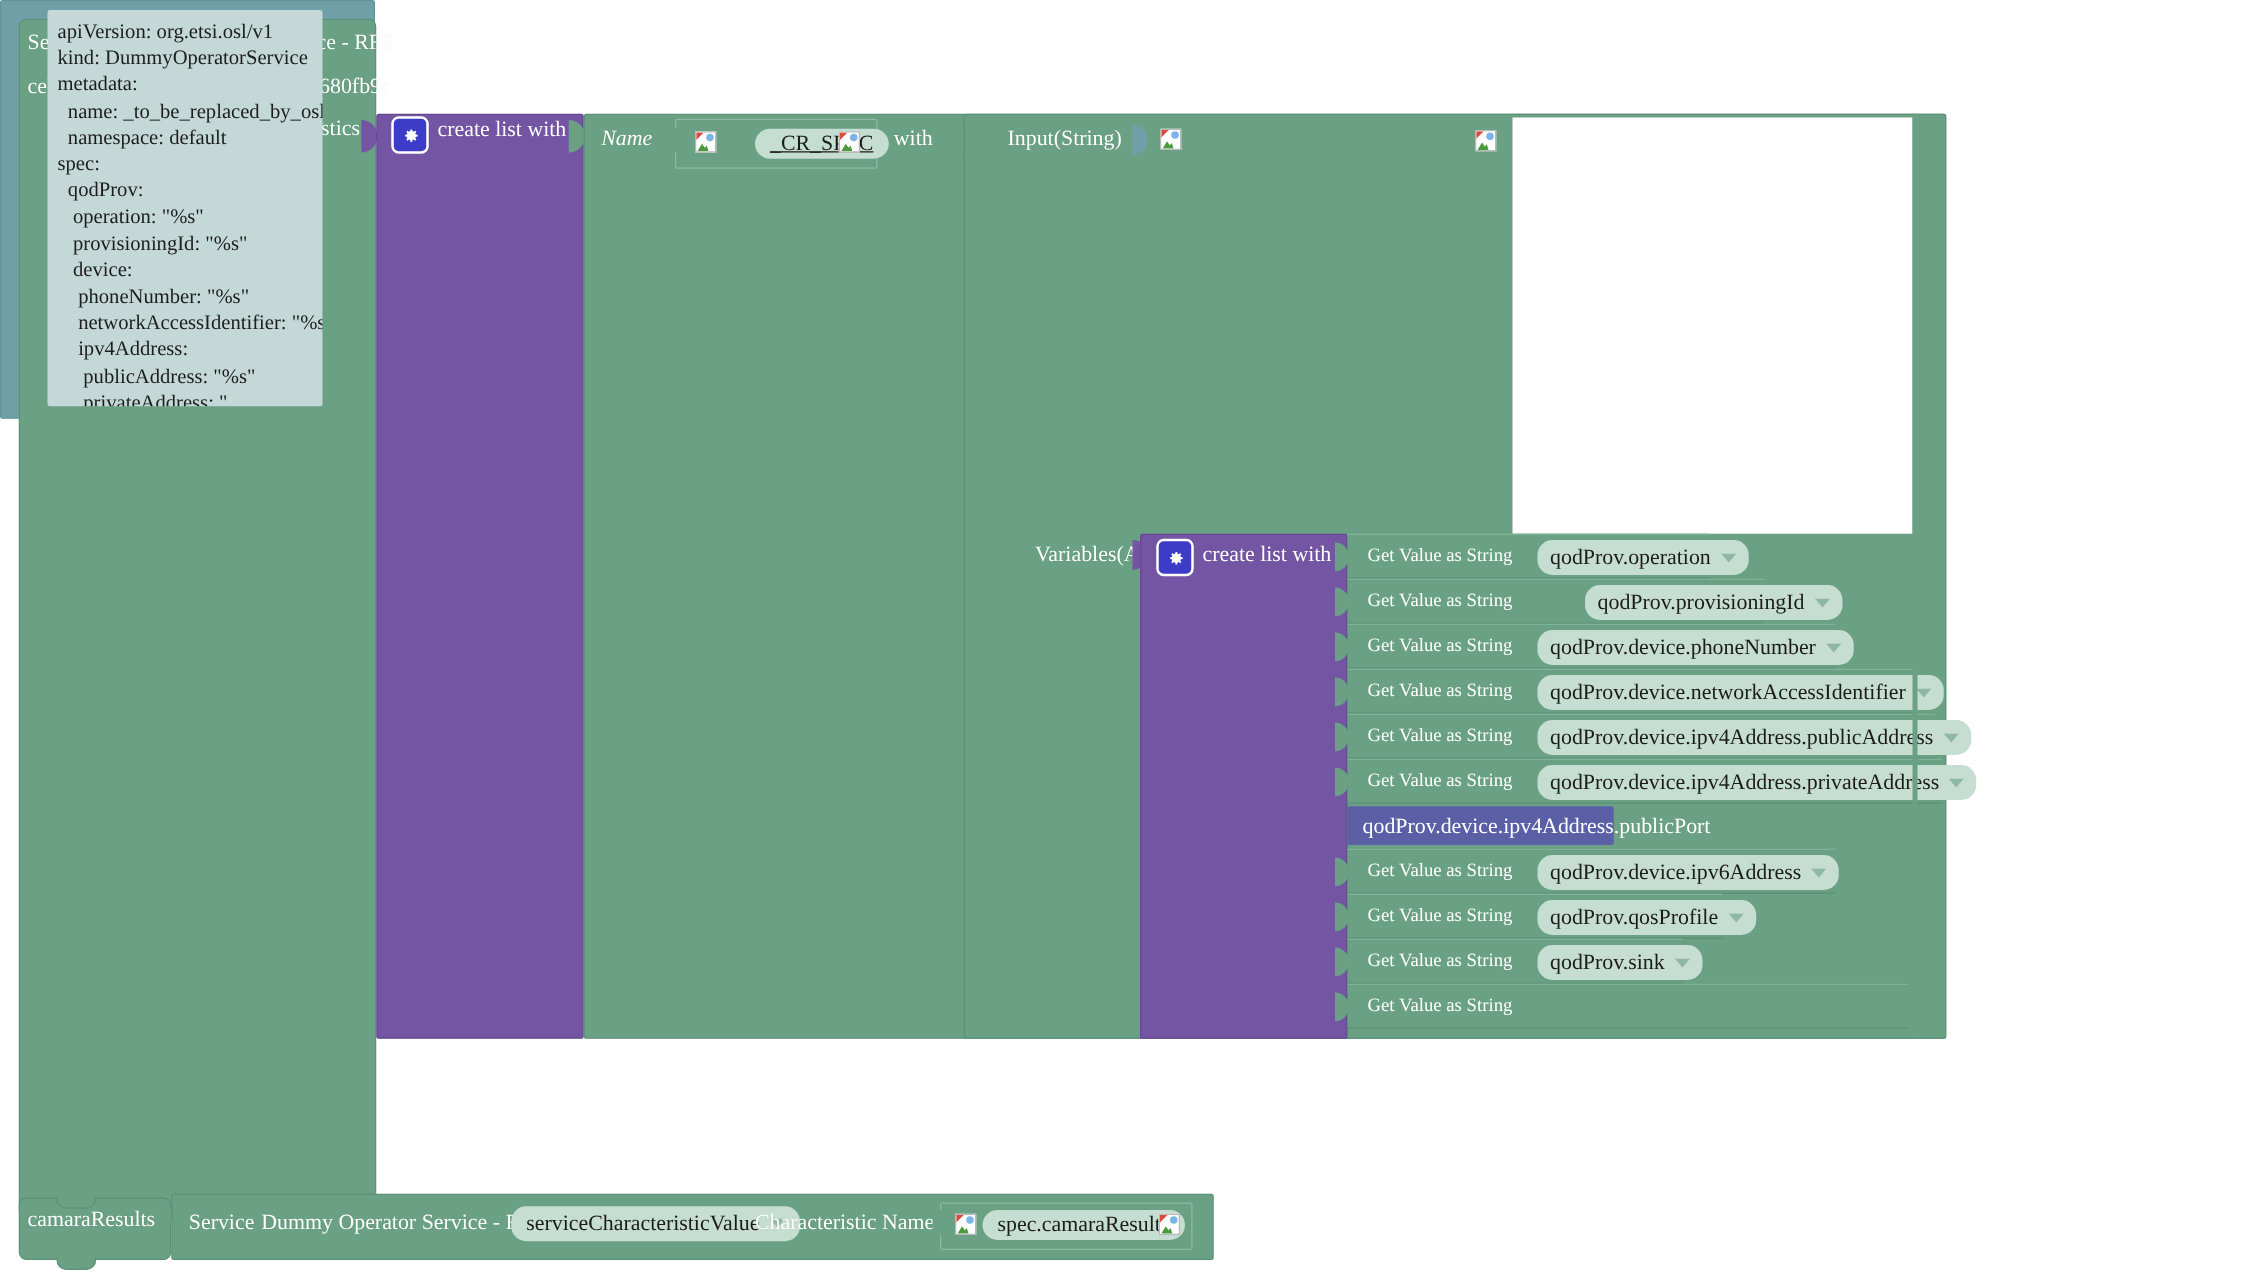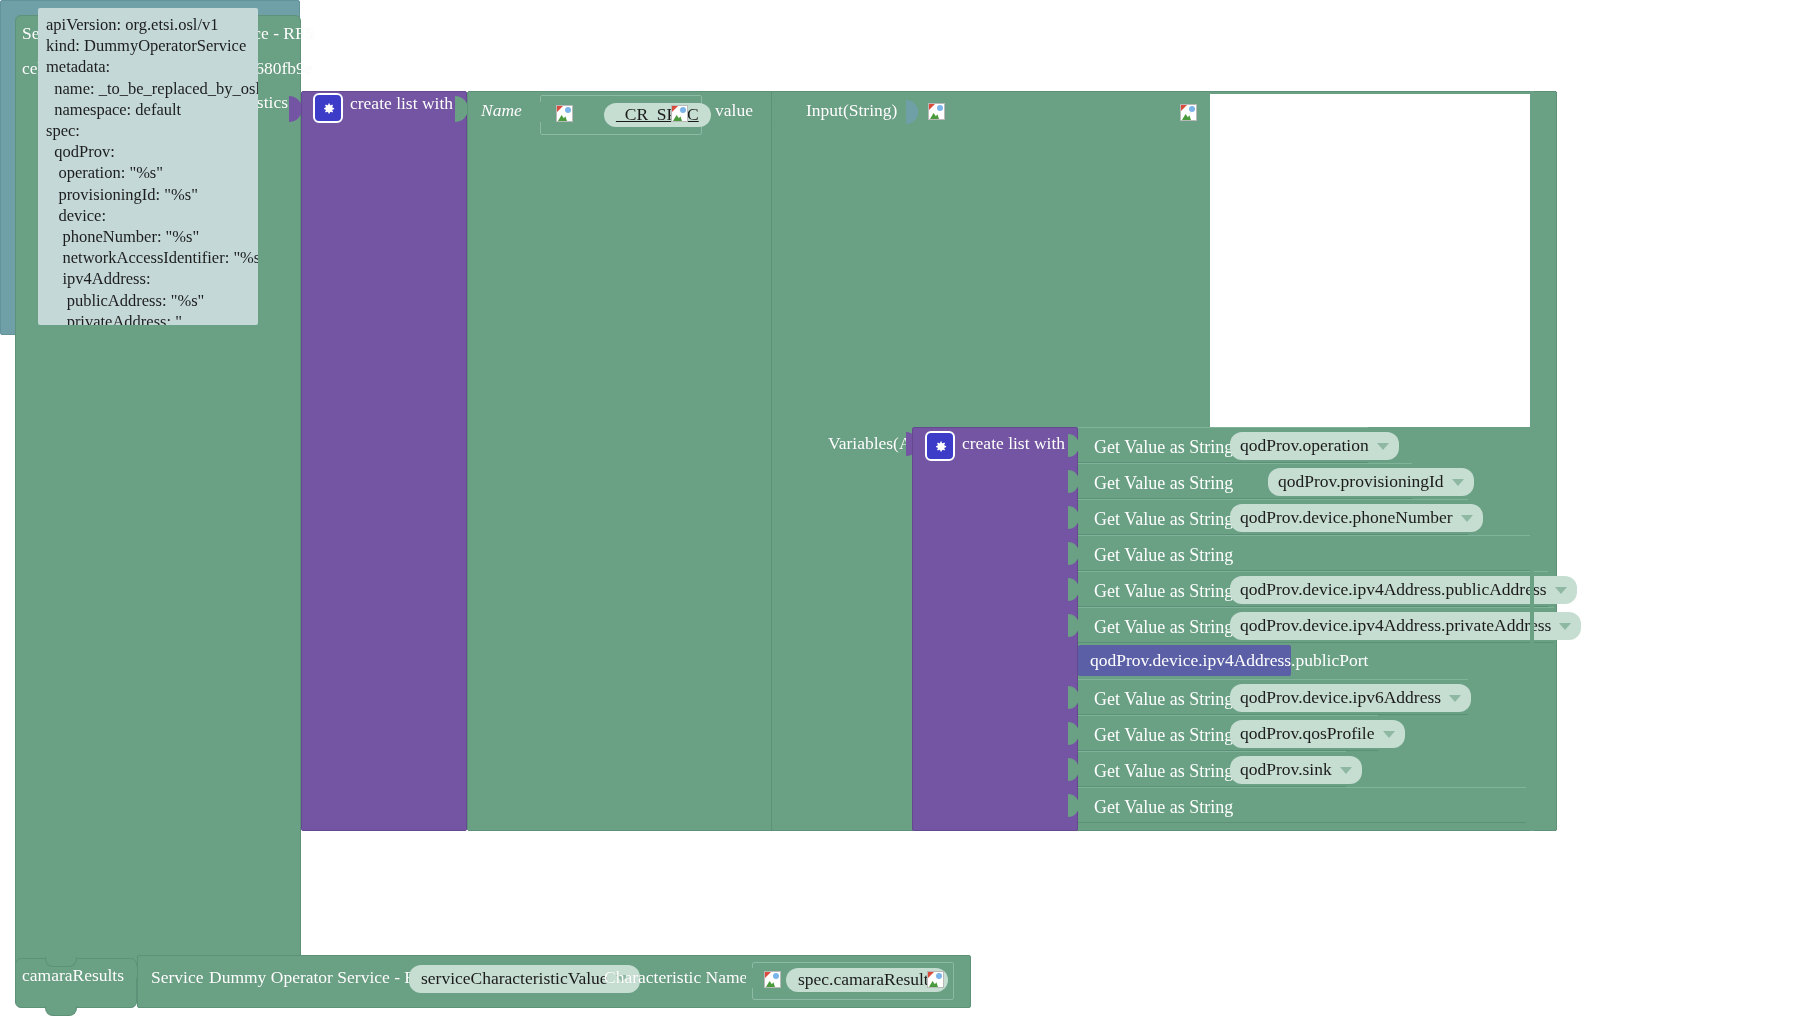--- a/index.html
+++ b/index.html
@@ -126,21 +126,21 @@
     height: 36px;
     background: #6aa084;
     border-top: 1px solid #7fb39a;
     border-bottom: 1px solid #5b8f76;
     box-sizing: border-box;
   }
   .gv-row .gvlabel {
     position: absolute;
     left: 16px;
     top: 9px;
-    font-size: 18px;
+    font-size: 15px;
     color: #ffffff;
     white-space: nowrap;
   }
   .gv-row .field {
     top: 4px;
     height: 28px;
     padding: 0 10px 0 10px;
   }
   .gv-notch {
     position:absolute;
@@ -232,21 +232,21 @@
   <span class="brokenimg" style="left:556px; top:105px;">
       <i></i>
     </span>
   <div class="field" style="left:604px; top:103px; height:24px;text-decoration:underline;">
     <span>_CR_SPEC</span>
   </div>
   <span class="brokenimg" style="left:671px; top:105px;">
       <i></i>
     </span>
 
-  <span class="lbl" style="left:715px; top:102px;">value</span>
+  <span class="lbl" style="left:715px; top:102px;">with</span>
 
   <div style="position:absolute;left:766px;top:100px;width:12px;height:24px;background:#6aa084;border-radius:0 12px 12px 0;"></div>
 
   <div class="blk green" id="input-col"></div>
 
   <span class="lbl" style="left:806px; top:102px;">Input(String)</span>
   <div style="position:absolute;left:906px;top:100px;width:12px;height:24px;background:#6fa0a8;border-radius:0 12px 12px 0;"></div>
 
   <div id="yaml-block"></div>
   <span class="brokenimg" style="left:928px; top:103px;">
@@ -306,20 +306,24 @@
         <div class="gv-notch"></div>
         <span class="gvlabel">Get Value as String</span>
         <div class="field" style="left: 152px;">
           <span>qodProv.device.phoneNumber</span>
           <span class="caret"></span>
         </div>
       </div>
       <div class="gv-row" style="top: 535px; width: 456px;">
         <div class="gv-notch"></div>
         <span class="gvlabel">Get Value as String</span>
+        <div class="field" style="left: 152px;">
+          <span>qodProv.device.networkAccessIdentifier</span>
+          <span class="caret"></span>
+        </div>
       </div>
       <div class="gv-row" style="top: 571px; width: 470px;">
         <div class="gv-notch"></div>
         <span class="gvlabel">Get Value as String</span>
         <div class="field" style="left: 152px;">
           <span>qodProv.device.ipv4Address.publicAddress</span>
           <span class="caret"></span>
         </div>
       </div>
       <div class="gv-row" style="top: 607px; width: 476px;">

